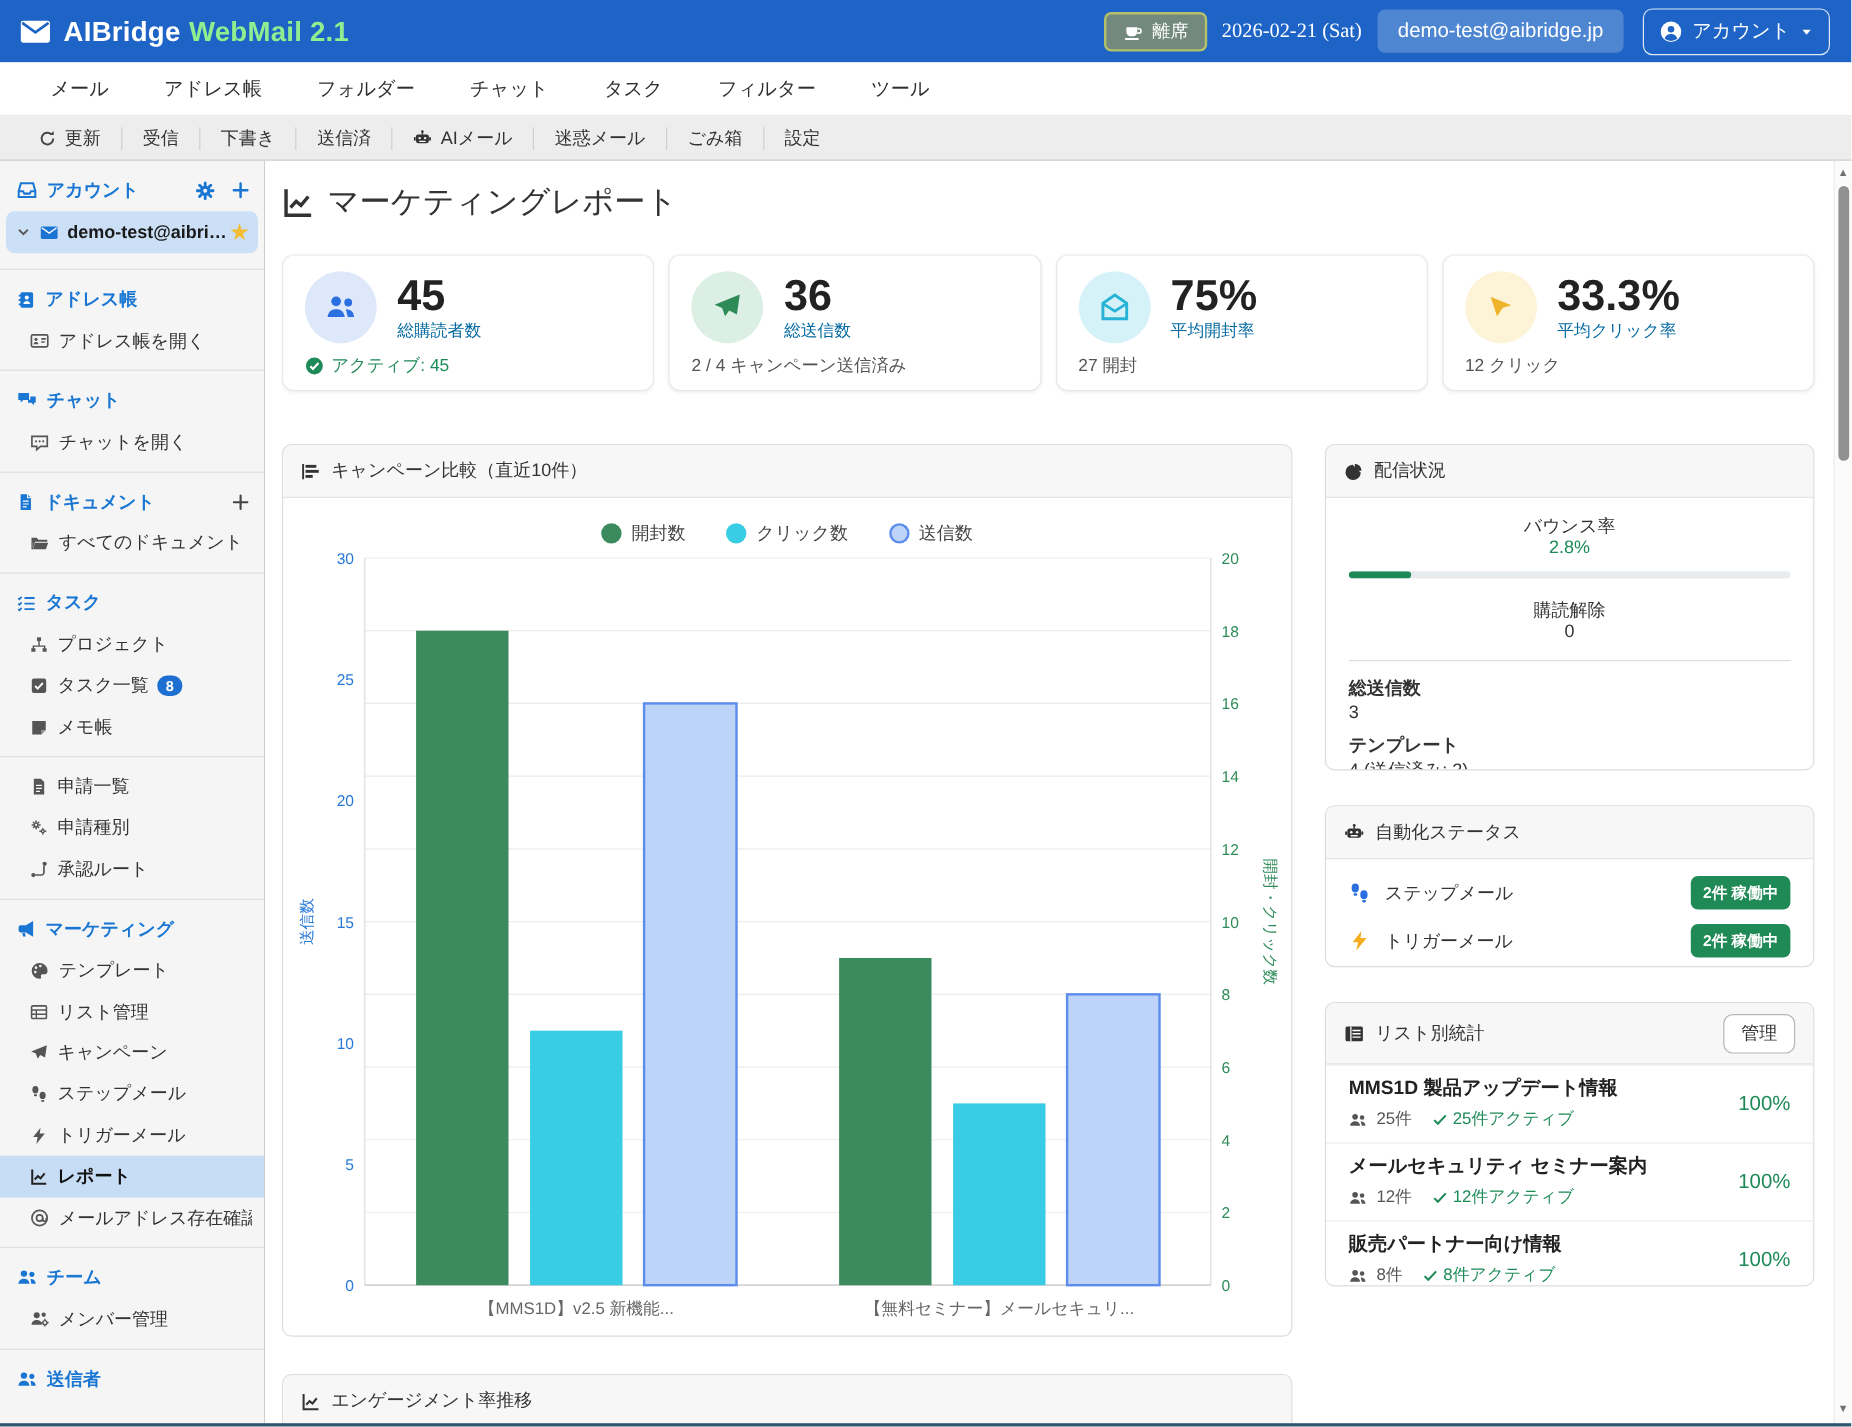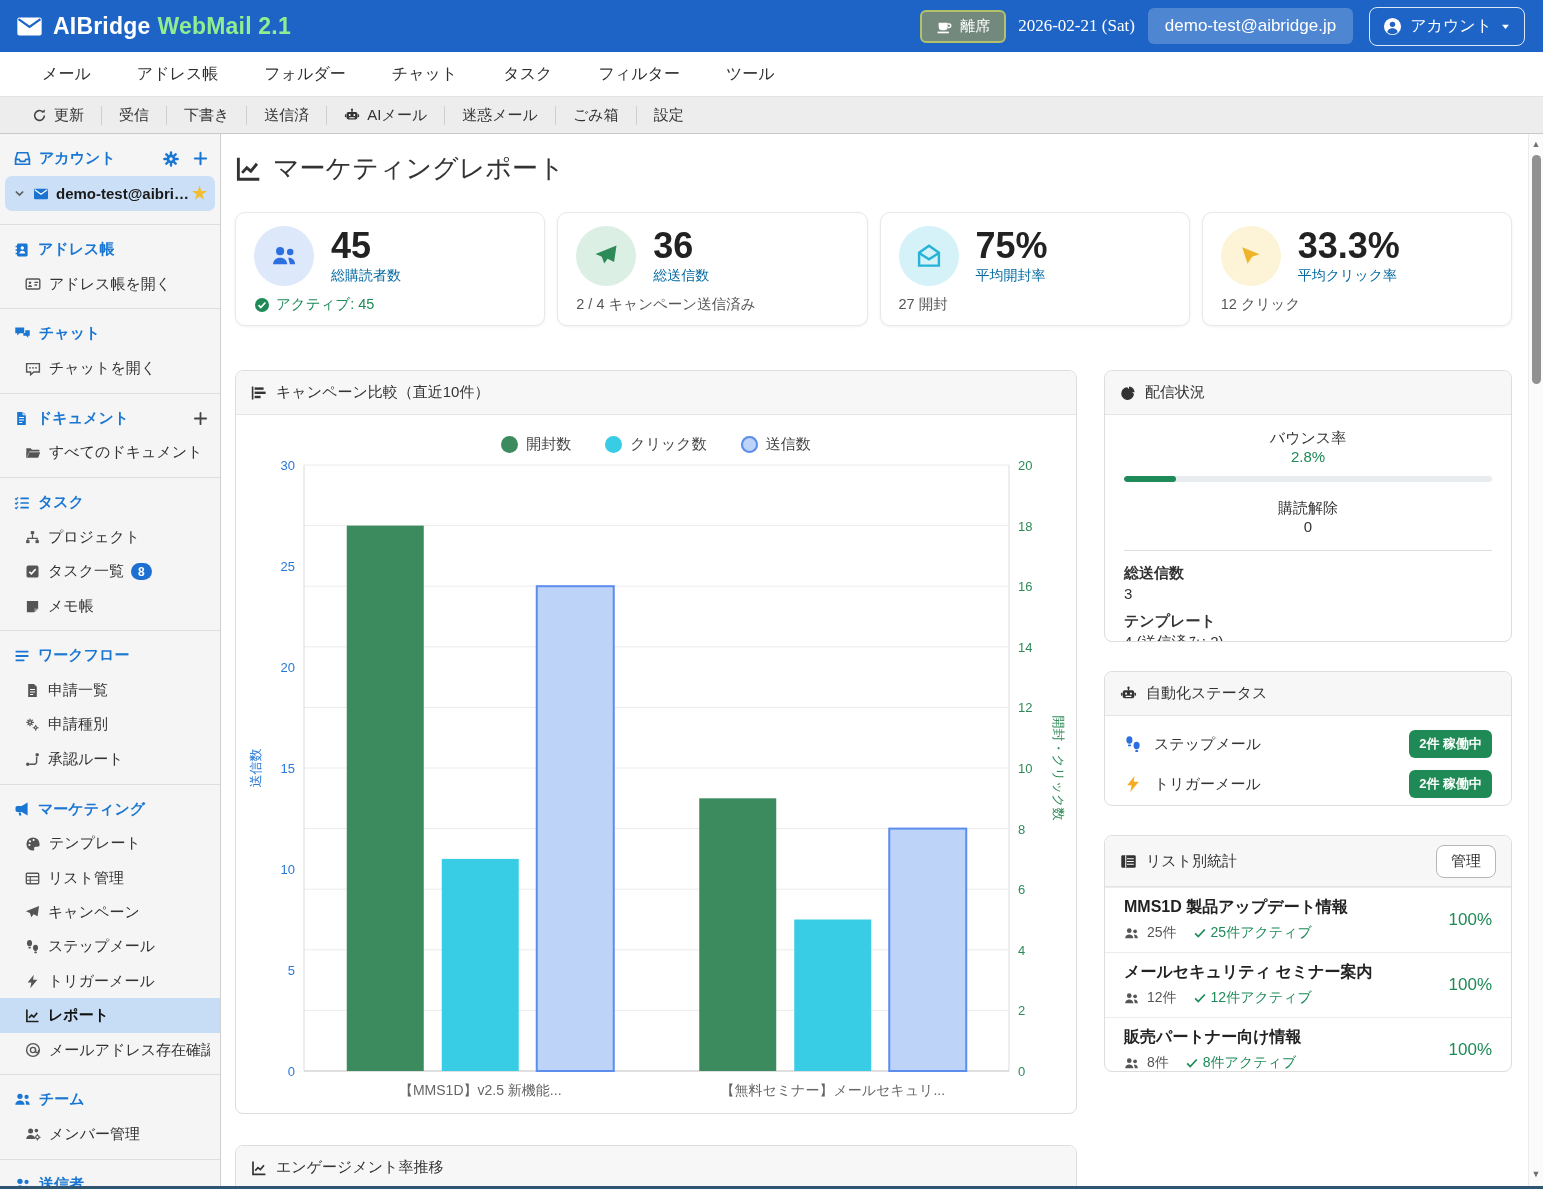--- a/index.html
+++ b/index.html
@@ -350,26 +350,20 @@
         <div class="side-item">
           <svg class="icon-gray" width="15" height="15" viewBox="0 0 16 16">
             <path d="M2 2h12v8l-4 4H2z" fill="#555"></path>
             <path d="M10 14v-4h4" fill="#999"></path>
           </svg>
           <span class="si-label">メモ帳</span>
         </div>
       </div>
 
       <div class="side-sec">
-        <div class="side-head">
-          <svg class="icon-blue" width="16" height="16" viewBox="0 0 16 16">
-            <path d="M1.6 3.6h12.8M1.6 8h12.8M1.6 12.4h8.8" stroke="#1976d2" stroke-width="1.8"></path>
-          </svg>
-          <span class="sh-label">ワークフロー</span>
-        </div>
         <div class="side-item">
           <svg class="icon-gray" width="15" height="15" viewBox="0 0 16 16">
             <path d="M3.4 1h6.2l3 3v11H3.4z" fill="#555"></path>
             <path d="M5.4 7h5.2M5.4 9.6h5.2M5.4 12.2h3.4" stroke="#fff" stroke-width="1.1"></path>
           </svg>
           <span class="si-label">申請一覧</span>
         </div>
         <div class="side-item">
           <svg class="icon-gray" width="15" height="15" viewBox="0 0 16 16">
             <circle cx="5.4" cy="5.8" r="1.6" fill="none" stroke="#555" stroke-width="1.3"></circle>

